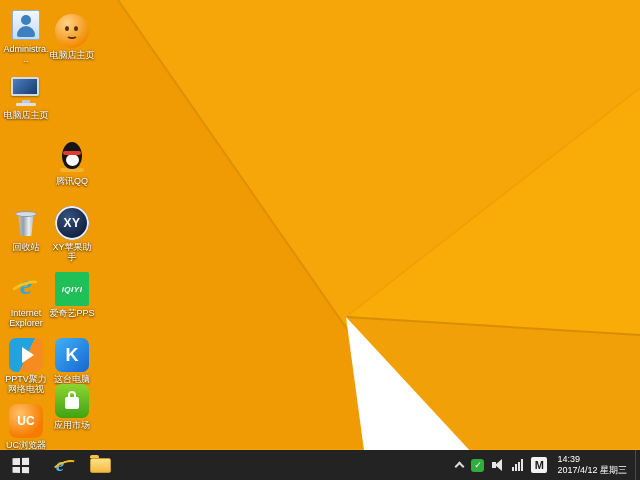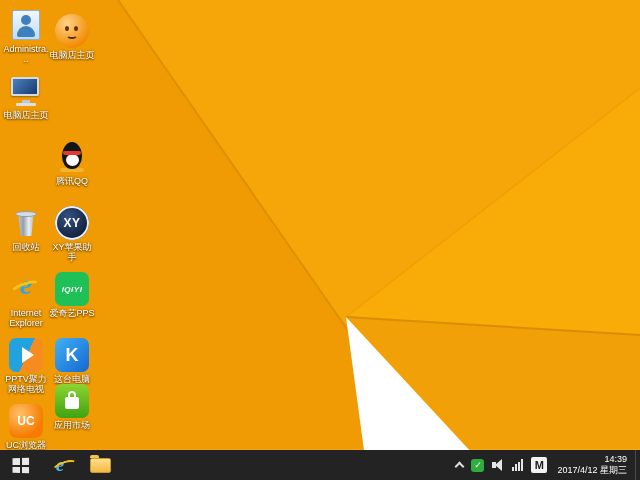--- a/index.html
+++ b/index.html
@@ -67,21 +67,21 @@
   .ic-qq .belly { left:11px; top:14px; width:13px; height:12px; background:#FCFCFC; border-radius:50%; }
   .ic-qq .scarf { left:8px; top:11px; width:18px; height:4px; background:#E23A2E; border-radius:2px; }
   .ic-qq .feet { left:5px; top:28px; width:24px; height:4px; background:#F3B230; border-radius:2px; }
 
   
   .ic-xy { border-radius:50%; background:radial-gradient(circle at 38% 32%,#35517E,#101E3A 75%);
     box-shadow:inset 0 0 0 2px #E8EDF5; }
   .ic-xy .g { font-size:12px; letter-spacing:.5px; }
 
   
-  .ic-iqy { border-radius:7px; background:#1FC057; }
+  .ic-iqy { border-radius:2px; background:#1FC057; }
   .ic-iqy .g { font-size:8px; font-style:italic; letter-spacing:.5px; }
 
   
   .ic-pptv { border-radius:7px; background:linear-gradient(115deg,#21A3DF 52%,#F68B1F 52%); }
   .ic-pptv .play { left:13px; top:9px; width:0; height:0; border-top:8px solid transparent;
     border-bottom:8px solid transparent; border-left:12px solid #fff; }
 
   
   .ic-kuwo { border-radius:7px; background:linear-gradient(135deg,#41B1F4,#1467D2); }
   .ic-kuwo .g { font-size:18px; }
@@ -127,21 +127,21 @@
   .vol { position:relative; width:12px; height:12px; }
   .vol::before { content:""; position:absolute; left:0; top:3px; width:4px; height:6px; background:#E6E6E6; }
   .vol::after { content:""; position:absolute; left:3px; top:0; width:0; height:0;
     border-top:6px solid transparent; border-bottom:6px solid transparent; border-right:7px solid #E6E6E6; }
   .net { display:flex; align-items:flex-end; gap:1px; height:12px; }
   .net i { width:2px; background:#E6E6E6; display:block; }
   .net i:nth-child(1){height:4px;} .net i:nth-child(2){height:7px;}
   .net i:nth-child(3){height:9px;} .net i:nth-child(4){height:12px;}
   .ime { min-width:16px; height:16px; background:#F2F2F2; color:#1b1b1b; border-radius:2px;
     font-weight:bold; font-size:11px; line-height:16px; text-align:center; }
-  .clock { color:#fff; font-size:9px; line-height:11px; text-align:right; padding:0 6px 0 2px; cursor:default; }
+  .clock { color:#fff; font-size:9px; line-height:11px; padding:0 6px 0 2px; cursor:default; }
   .show-desktop { width:5px; height:30px; border-left:1px solid #4A4A4A; }
 </style>
 </head>
 <body>
 
 <div class="screen">
 
   <svg class="wallpaper" width="640" height="480" viewBox="0 0 640 480" aria-hidden="true">
     <rect width="640" height="480" fill="#F7A60A"></rect>
     <polygon points="0,0 118,0 452,480 0,480" fill="#F09B03"></polygon>

